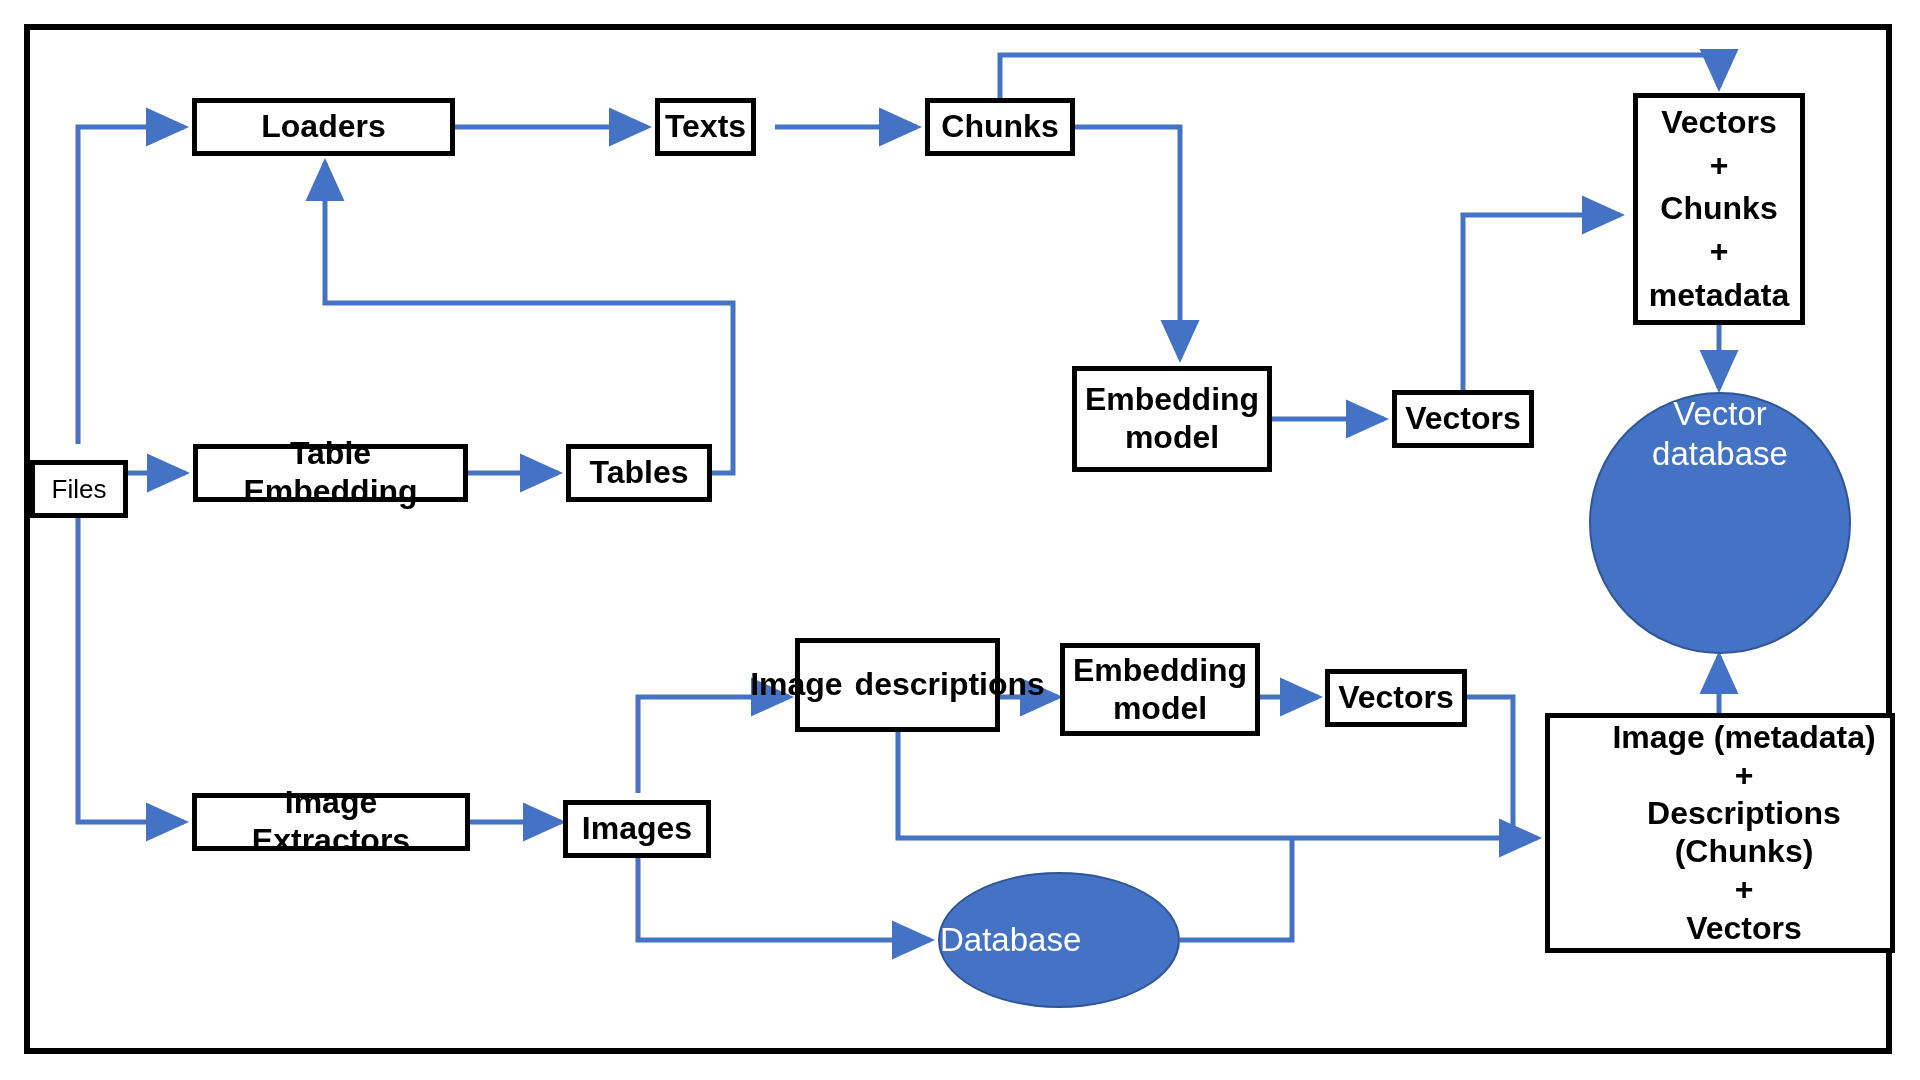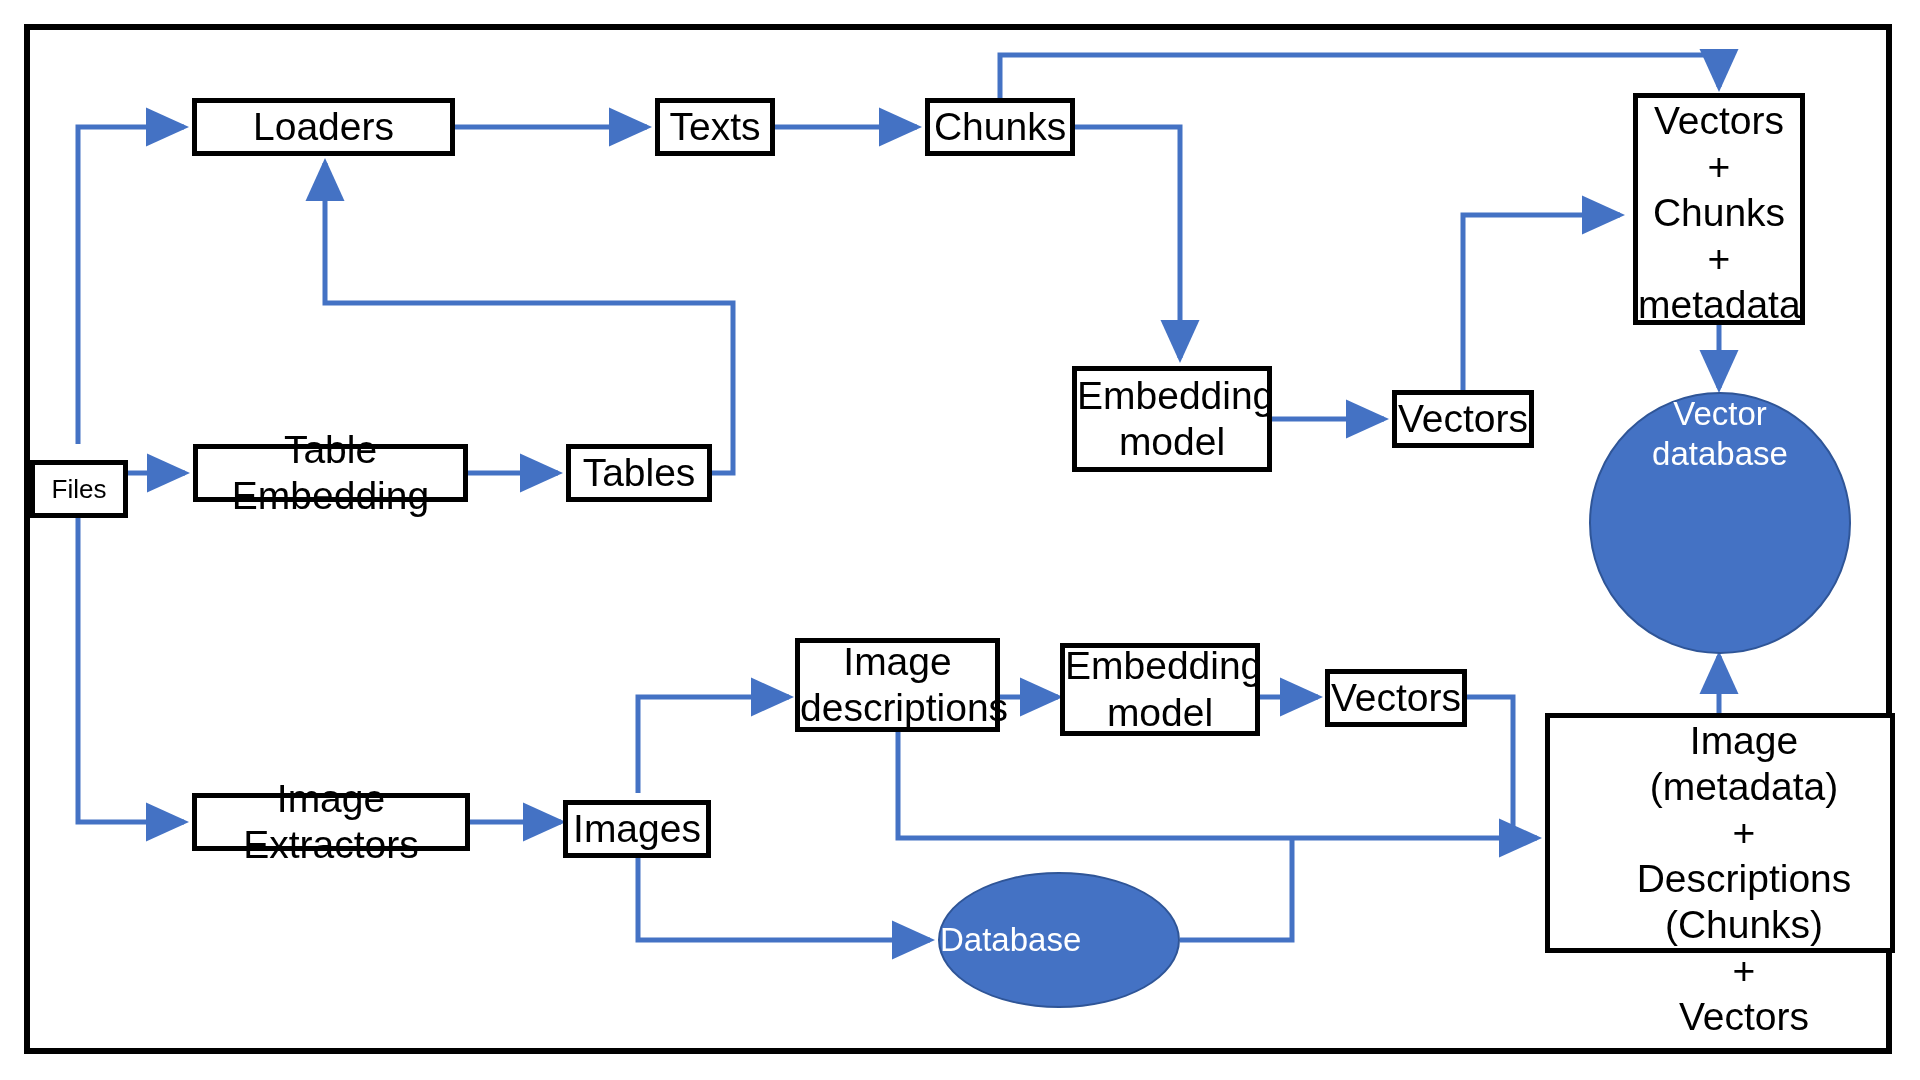--- a/index.html
+++ b/index.html
@@ -54,21 +54,21 @@
     justify-content: flex-start;
     text-align: center;
     border-radius: 50%;
     background: #4472C4;
     border: 2px solid #2F5597;
     color: #ffffff;
     line-height: 1.2;
     z-index: 3;
   }
   .fs31 { font-size: 26px; margin-top: 16px; }
-  .fs32 { font-size: 39px; }
+  .fs32 { font-size: 32px; font-weight: bold; }
   .fs33 { font-size: 33px; }
 </style>
 </head>
 <body>
 
 <div id="page">
   <div id="frame"></div>
 
   <svg id="wires" viewBox="0 0 1920 1080" xmlns="http://www.w3.org/2000/svg">
     <defs>
@@ -123,21 +123,21 @@
   </svg>
 
   <div class="node fs31" style="left:30px; top:444px; width:98px; height:58px;">
     <span class="txt">Files</span>
   </div>
 
   <div class="node fs32" style="left:192px; top:98px; width:263px; height:58px;">
     <span class="txt">Loaders</span>
   </div>
 
-  <div class="node fs32" style="left:655px; top:98px; width:120px; height:58px;">
+  <div class="node fs32" style="left:655px; top:98px; width:101px; height:58px;">
     <span class="txt">Texts</span>
   </div>
 
   <div class="node fs32" style="left:925px; top:98px; width:150px; height:58px;">
     <span class="txt">Chunks</span>
   </div>
 
   <div class="node fs32" style="left:193px; top:444px; width:275px; height:58px;">
     <span class="txt">Table Embedding</span>
   </div>
@@ -169,21 +169,21 @@
   </div>
 
   <div class="node fs32" style="left:192px; top:793px; width:278px; height:58px;">
     <span class="txt">Image Extractors</span>
   </div>
 
   <div class="node fs32" style="left:563px; top:800px; width:148px; height:58px;">
     <span class="txt">Images</span>
   </div>
 
-  <div class="node fs32" style="left:795px; top:638px; width:205px; height:94px; flex-direction:column;">
+  <div class="node fs32" style="left:795px; top:638px; width:205px; height:94px; flex-direction:row;">
     <span class="txt">Image</span>
     <span class="txt">descriptions</span>
   </div>
 
   <div class="node fs32" style="left:1060px; top:643px; width:200px; height:93px; flex-direction:column;">
     <span class="txt">Embedding</span>
     <span class="txt">model</span>
   </div>
 
   <div class="node fs32" style="left:1325px; top:669px; width:142px; height:58px;">

